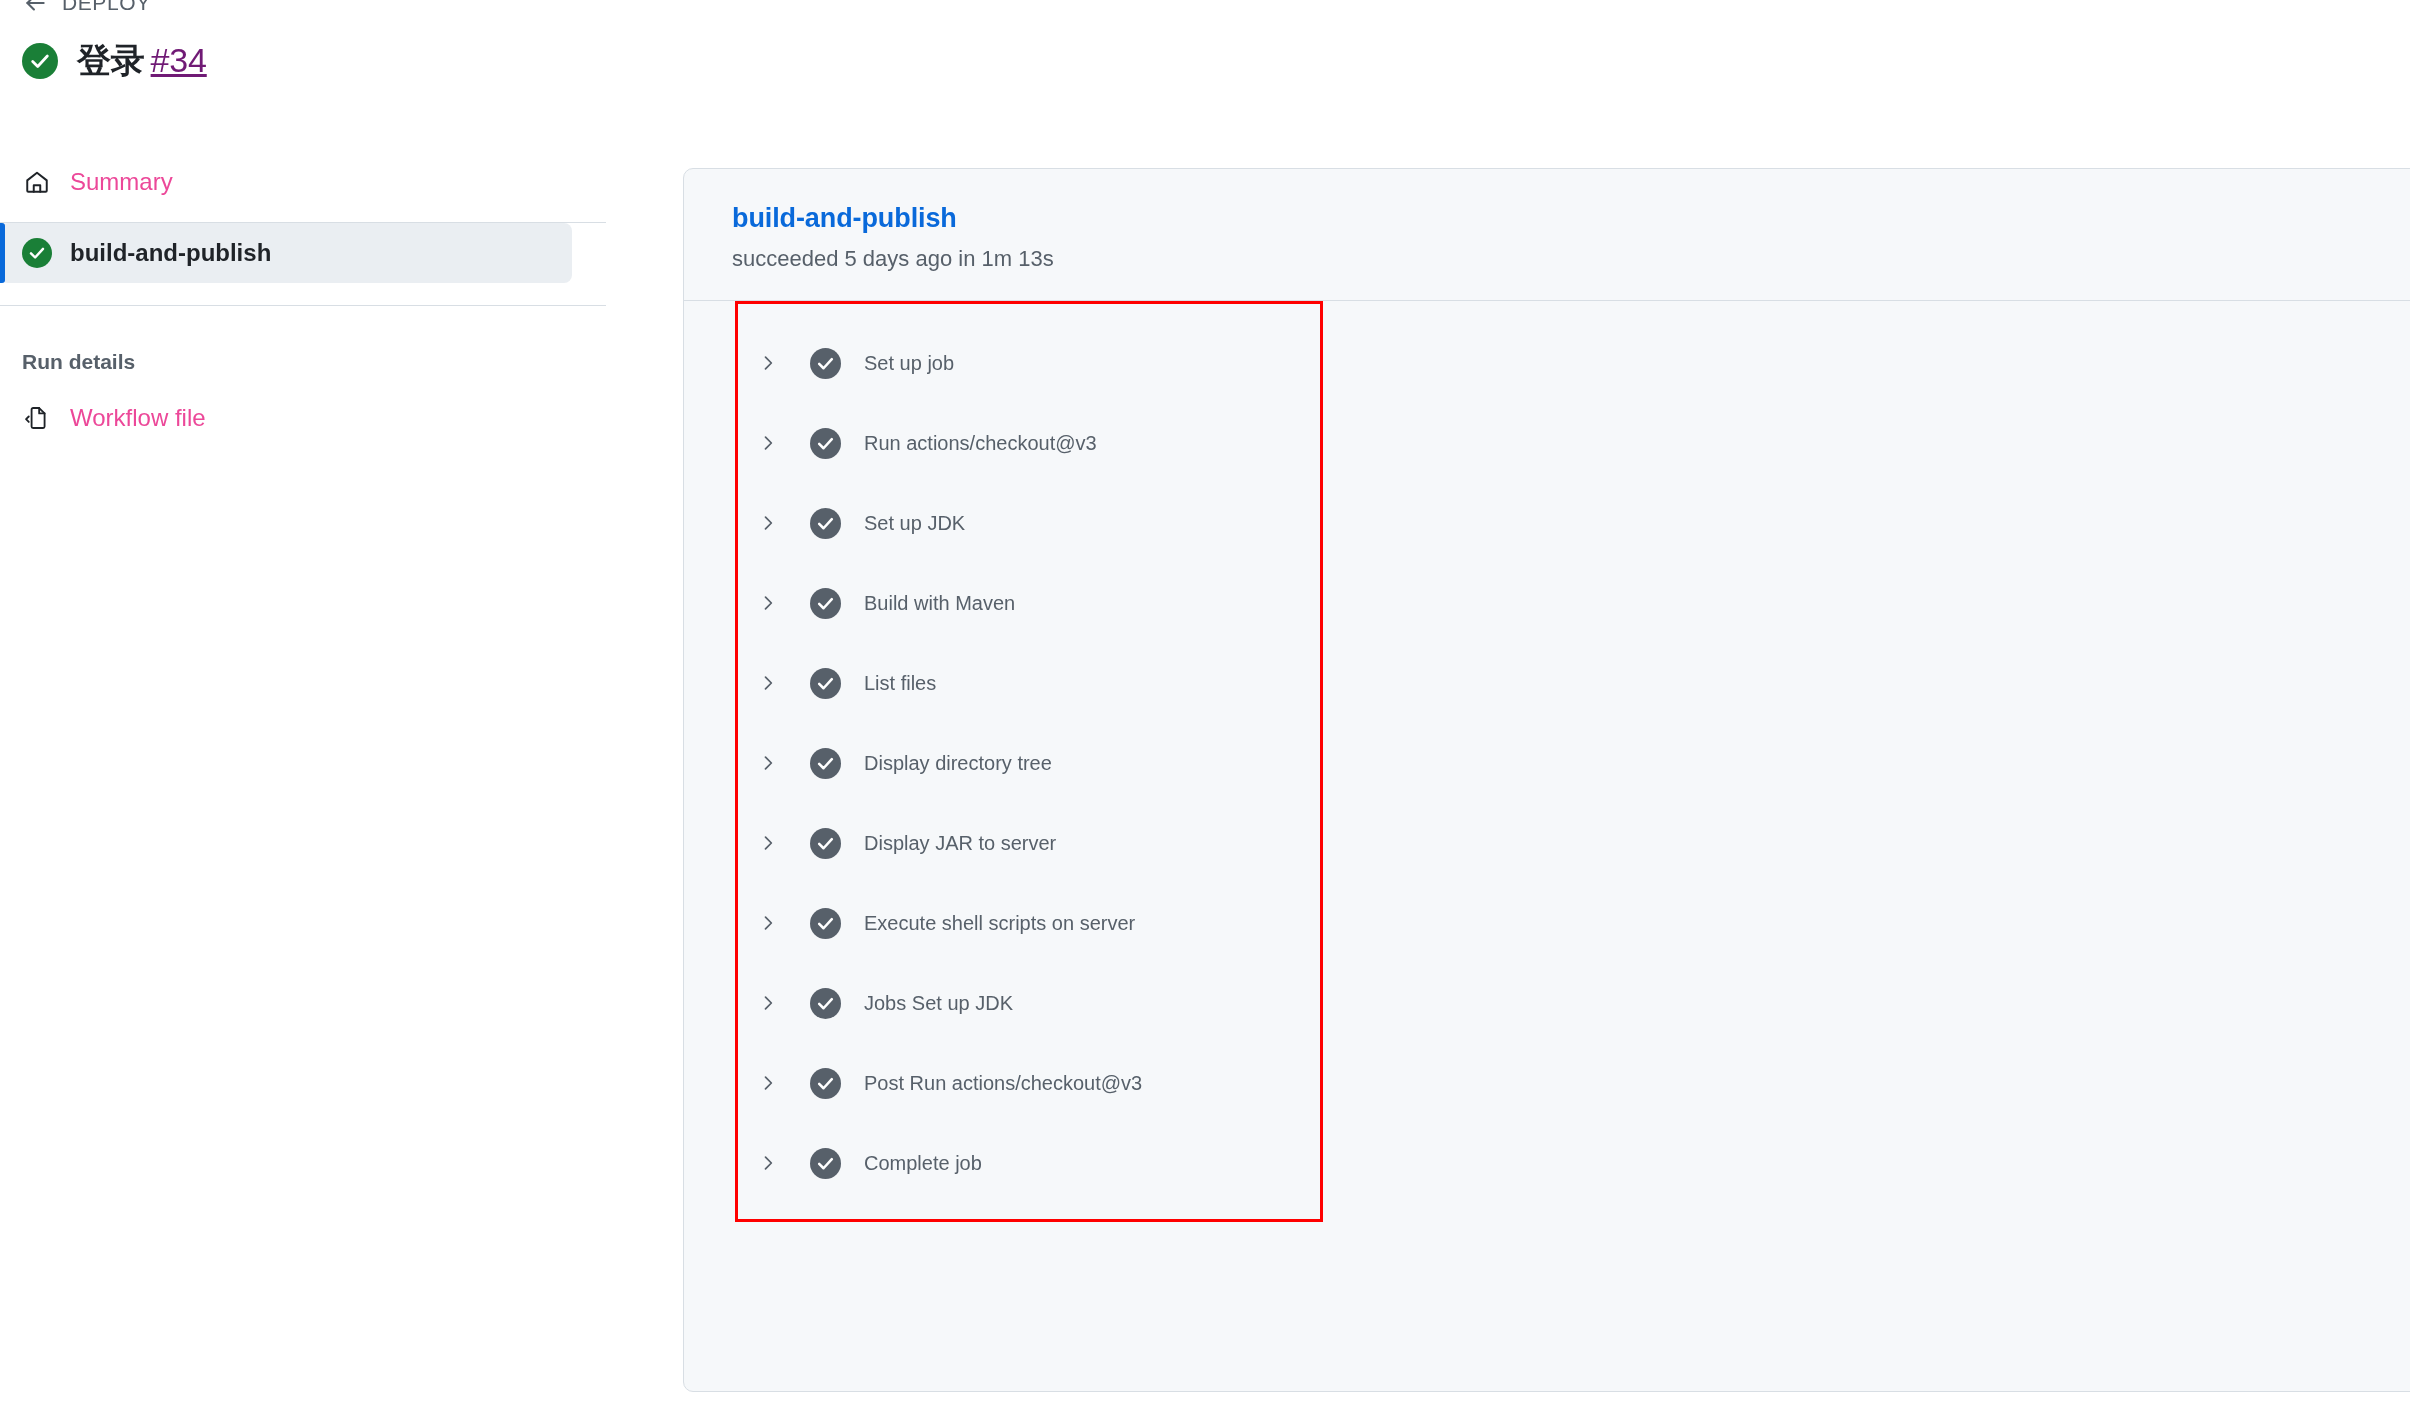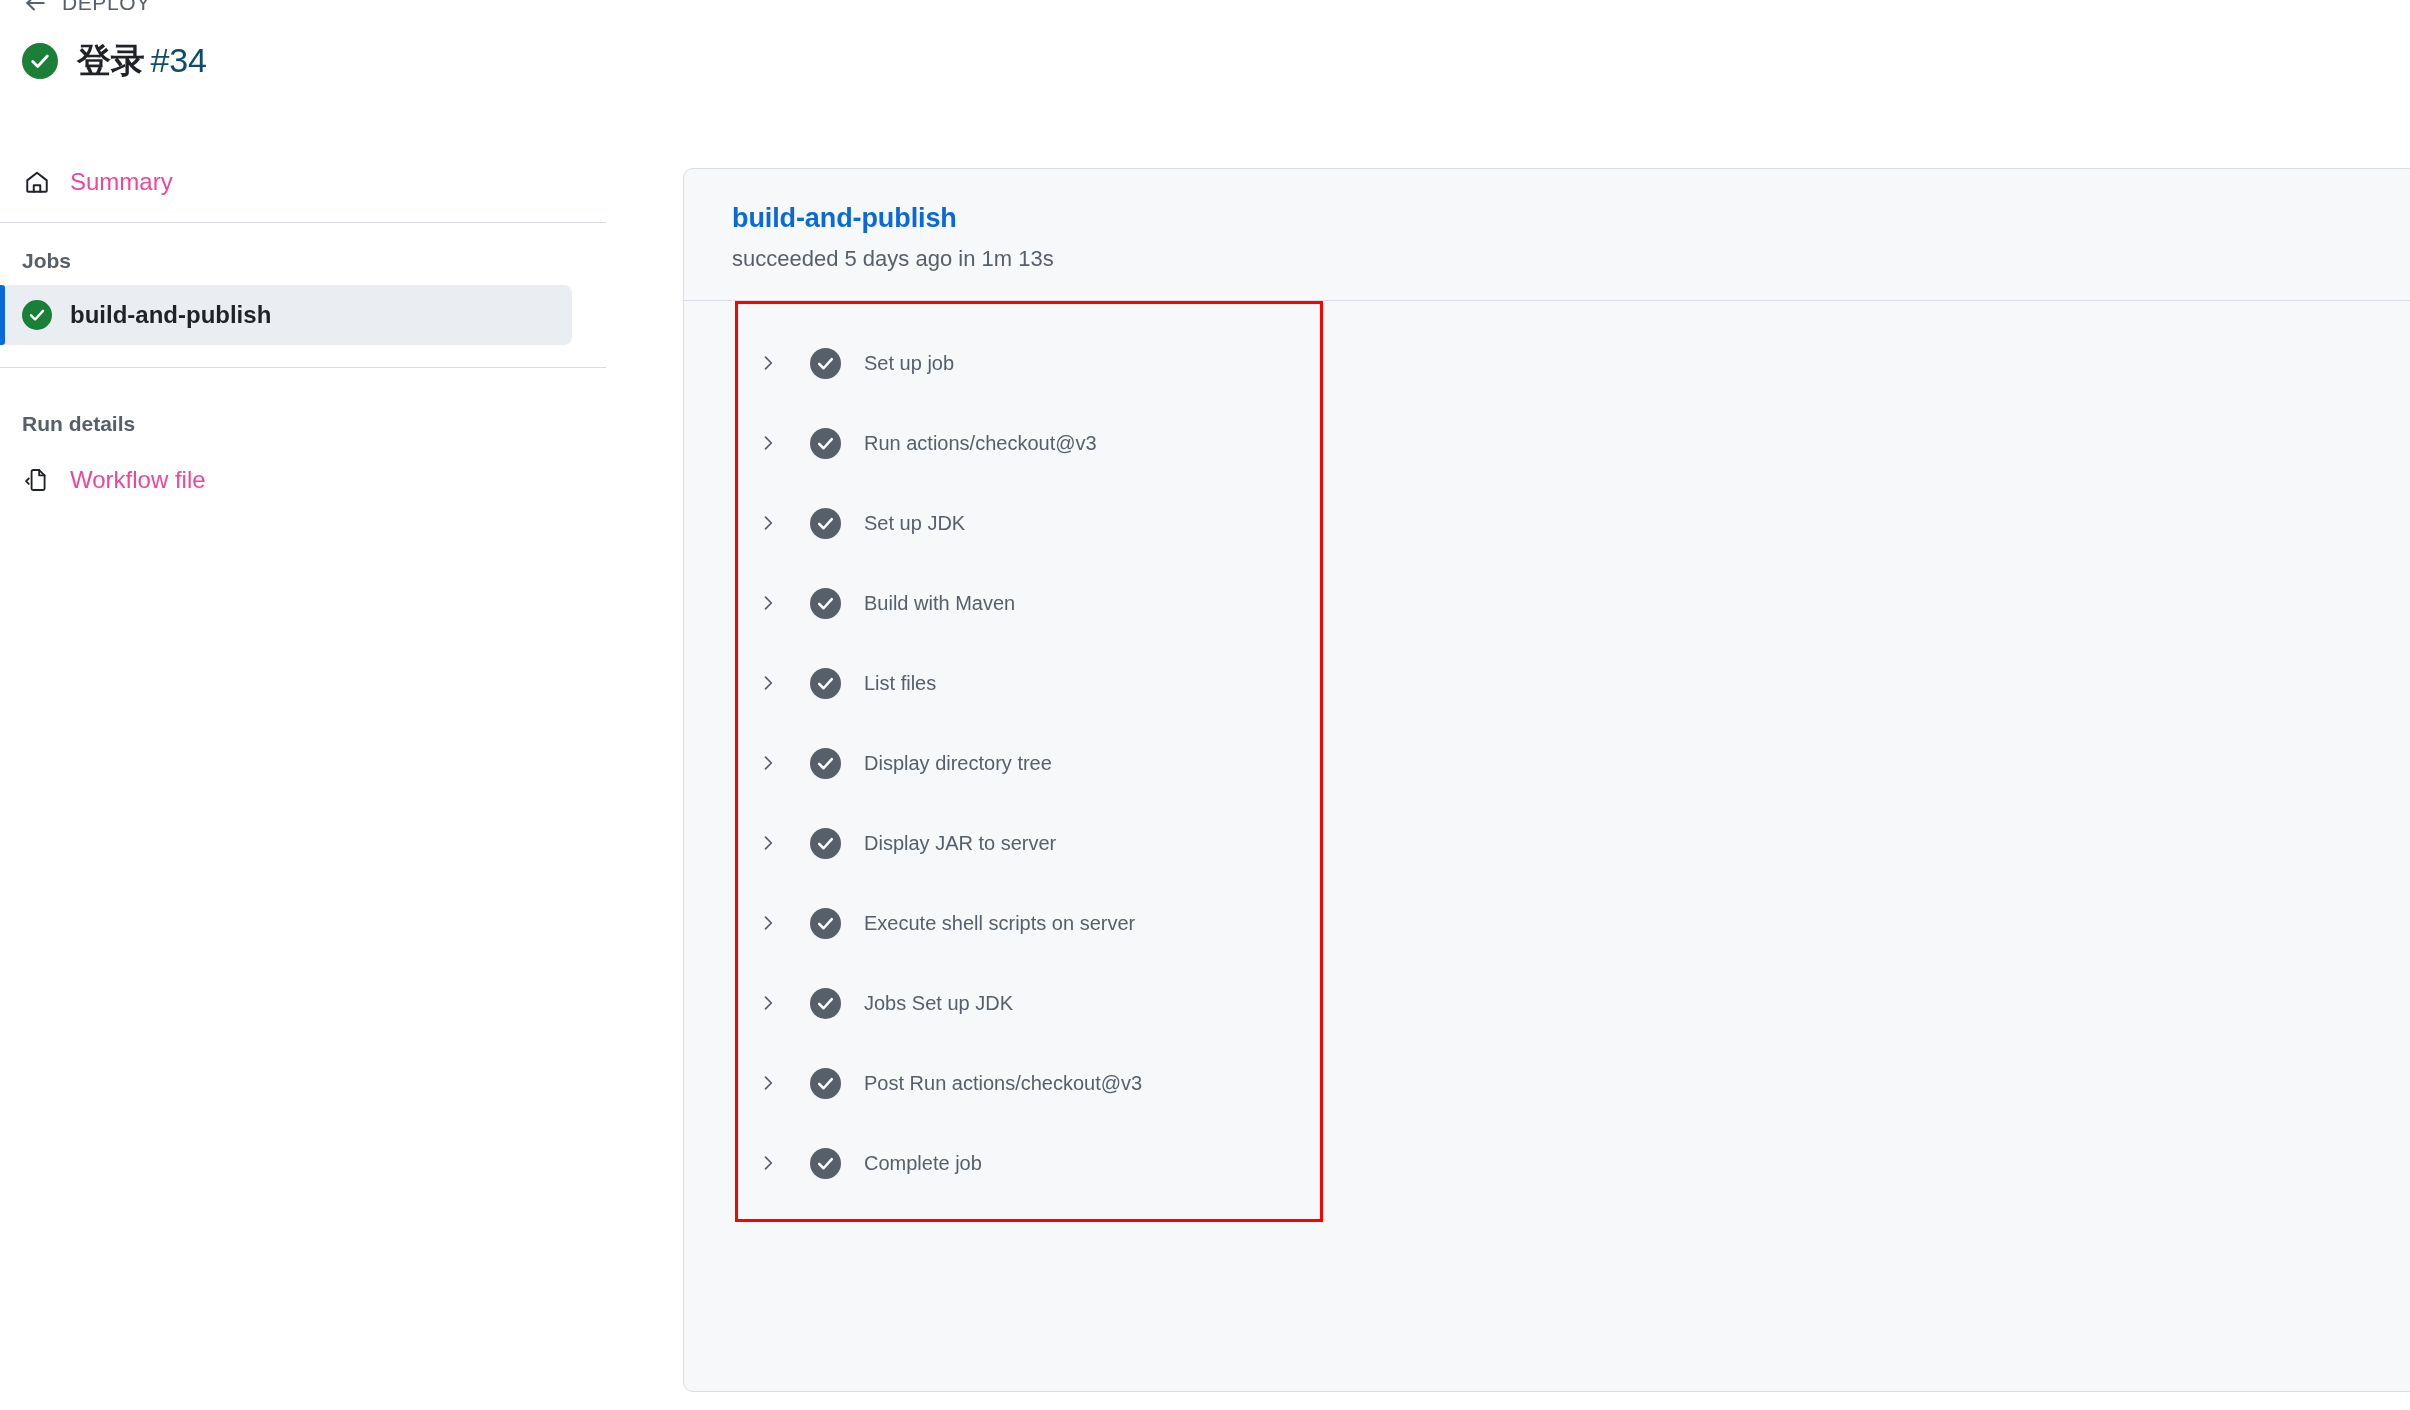--- a/index.html
+++ b/index.html
@@ -82,22 +82,23 @@
 
   .run-title {
     font-size: 34px;
     line-height: 1.1;
     font-weight: 700;
     color: #1f2328;
     letter-spacing: -0.2px;
   }
   .run-title .run-number {
     font-weight: 400;
-    color: #0c4a6e;
+    color: #701a75;
     margin-left: 6px;
+    text-decoration: underline;
   }
 
   
   .sidebar {
     position: absolute;
     left: 0;
     top: 150px;
     width: 606px;
   }
 
@@ -297,21 +298,20 @@
         <svg width="26" height="26" viewBox="0 0 24 24" fill="none" stroke="currentColor" stroke-width="1.8" stroke-linecap="round" stroke-linejoin="round">
           <path d="M3 10.5 12 3.5l9 7V20a1 1 0 0 1-1 1H4a1 1 0 0 1-1-1z"></path>
           <path d="M9 21v-6h6v6"></path>
         </svg>
       </span>
       <span class="side-label">Summary</span>
     </div>
 
     <div class="side-divider"></div>
 
-    <div class="section-title">Jobs</div>
 
     <div class="job-item">
       <span class="accent"></span>
       <span class="status-circle small">
         <svg width="18" height="18" viewBox="0 0 24 24" fill="none" stroke="#ffffff" stroke-width="3.2" stroke-linecap="round" stroke-linejoin="round">
           <polyline points="4 12.5 9.5 18 20 6.5"></polyline>
         </svg>
       </span>
       <span class="job-label">build-and-publish</span>
     </div>

